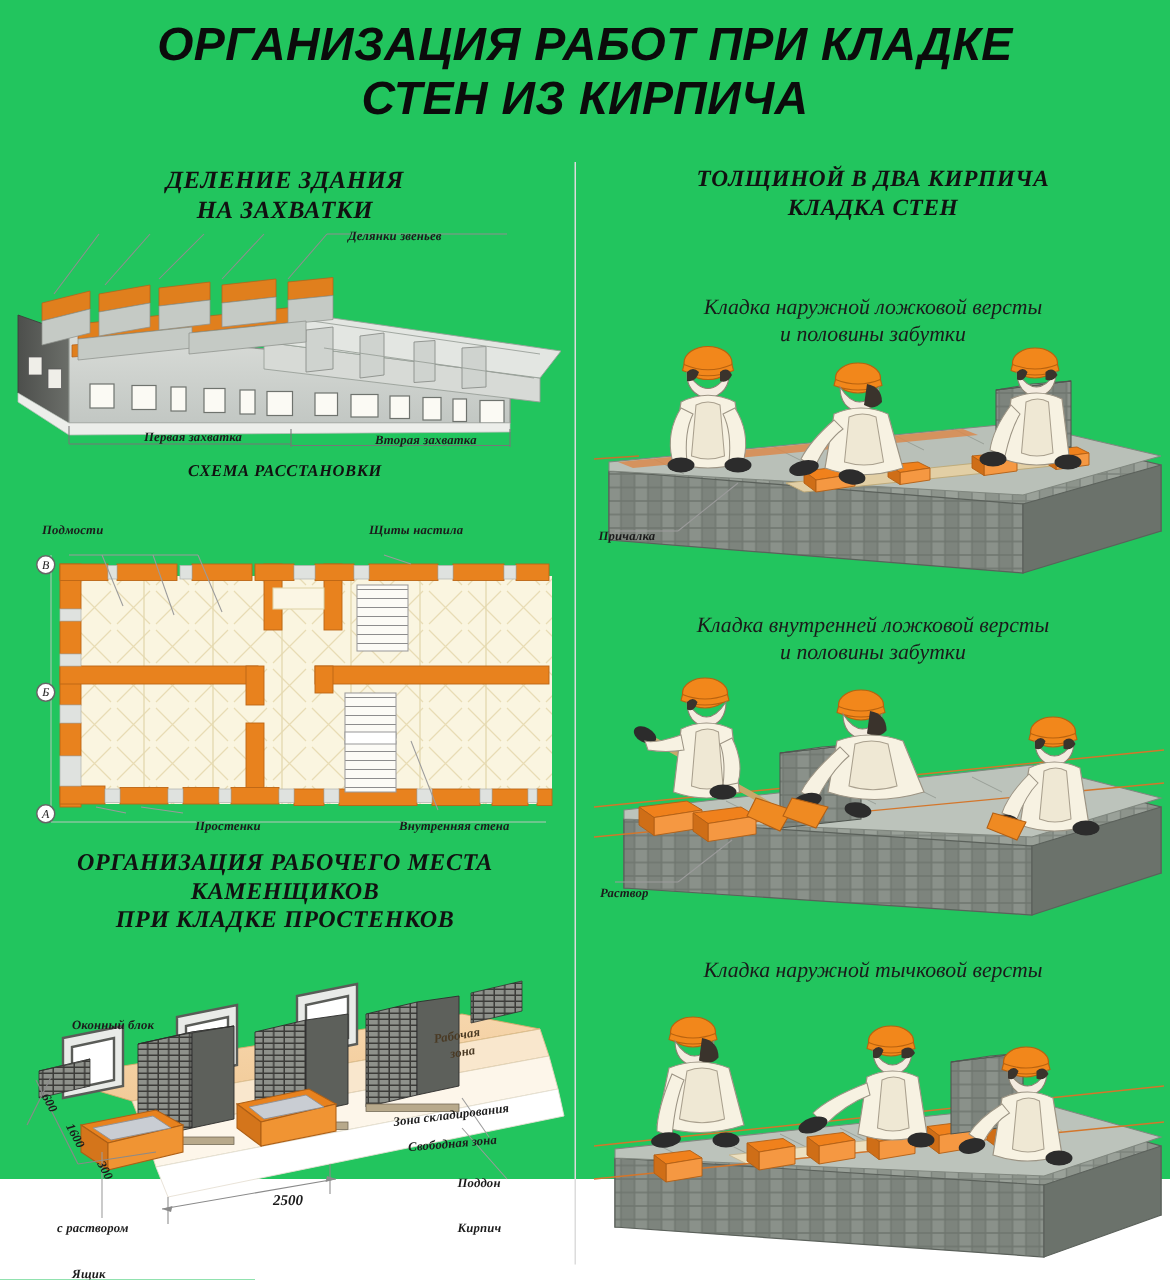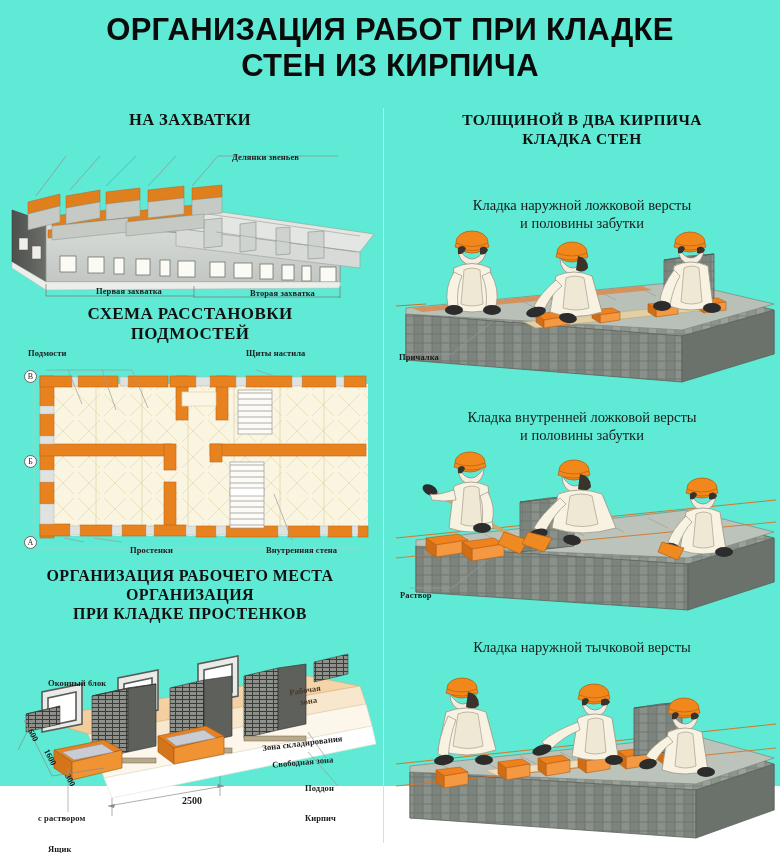--- a/index.html
+++ b/index.html
@@ -4,21 +4,21 @@
 <style>
   * { box-sizing: border-box; }
   html, body { margin:0; padding:0; }
   body {
     width:780px; height:853px;
     background:#ffffff;
     font-family:"Liberation Serif", serif;
     overflow:hidden;
     position:relative;
   }
-  .poster { position:relative; width:780px; height:786px; background:#5eead4; }
+  .poster { position:relative; width:780px; height:786px; background:#22c55e;font-style:italic; }
 
   
   .poster-title {
     position:absolute; top:12px; left:0; width:780px;
     text-align:center;
     font-family:"Liberation Sans", sans-serif;
     font-weight:bold;
     font-size:31px;
     line-height:36px;
     letter-spacing:0.3px;
@@ -33,21 +33,21 @@
   }
 
   
   .sec-title {
     position:absolute; text-align:center;
     font-family:"Liberation Serif", serif;
     font-weight:bold; color:#111;
     letter-spacing:0.4px;
   }
   #t-zahvatki { left:10px; top:110px; width:360px; font-size:16.5px; line-height:20px; }
-  #t-podmosti { left:10px; top:304px; width:360px; font-size:17px; line-height:20px; }
+  #t-podmosti { left:10px; top:304px; width:360px; font-size:11px; line-height:20px; }
   #t-rabmesto { left:6px; top:566px; width:368px; font-size:16px; line-height:19px; }
   #t-kladka   { left:392px; top:110px; width:380px; font-size:15.5px; line-height:19px; }
 
   .sub-title {
     position:absolute; text-align:center; width:380px; left:392px;
     font-family:"Liberation Serif", serif;
     font-size:14.5px; line-height:18px; color:#1a1a1a;
   }
   #s-1 { top:196px; }
   #s-2 { top:408px; }
@@ -89,20 +89,21 @@
 <div class="poster">
 
   <div class="poster-title">
     <div>ОРГАНИЗАЦИЯ РАБОТ ПРИ КЛАДКЕ</div>
     <div>СТЕН ИЗ КИРПИЧА</div>
   </div>
 
   <div class="col-divider"></div>
 
   <div class="sec-title" id="t-zahvatki">
+    <div>ДЕЛЕНИЕ ЗДАНИЯ</div>
     <div>НА ЗАХВАТКИ</div>
   </div>
 
   <div class="fig" style="left:8px; top:150px;">
     <svg width="366" height="148" viewBox="0 0 366 148">
       <defs>
         <linearGradient id="wallGrey" x1="0" y1="0" x2="0" y2="1">
           <stop offset="0%" stop-color="#d9dcd8"></stop>
             <stop offset="100%" stop-color="#c2c7c3"></stop>
         </linearGradient>
@@ -189,21 +190,20 @@
         <line x1="186" y1="147" x2="332" y2="147"></line>
       </g>
     </svg>
   </div>
   <div class="lbl" style="left:232px; top:152px;">Делянки звеньев</div>
   <div class="lbl" style="left:96px; top:286px;">Первая захватка</div>
   <div class="lbl" style="left:250px; top:288px;text-align:center;">Вторая захватка</div>
 
   <div class="sec-title" id="t-podmosti">
     <div>СХЕМА РАССТАНОВКИ</div>
-    <div>ПОДМОСТЕЙ</div>
   </div>
 
   <div class="fig" style="left:24px; top:366px;">
     <svg width="346" height="190" viewBox="0 0 346 190">
       <defs>
         <pattern id="panelPat" width="26" height="26" patternUnits="userSpaceOnUse">
           <rect width="26" height="26" fill="#faf5e0"></rect>
           <path d="M2,2 L24,24 M24,2 L2,24" stroke="#e8dcb4" stroke-width="0.8" fill="none"></path>
         </pattern>
         <pattern id="hatchPat" width="6" height="6" patternUnits="userSpaceOnUse">
@@ -315,21 +315,21 @@
   <div class="axis-mark" style="left:24px; top:455px;">Б</div>
   <div class="axis-mark" style="left:24px; top:536px;">А</div>
 
   <div class="lbl" style="left:28px; top:348px;">Подмости</div>
   <div class="lbl" style="left:246px; top:348px;">Щиты настила</div>
   <div class="lbl" style="left:130px; top:545px;">Простенки</div>
   <div class="lbl" style="left:266px; top:545px;">Внутренняя стена</div>
 
   <div class="sec-title" id="t-rabmesto">
     <div>ОРГАНИЗАЦИЯ РАБОЧЕГО МЕСТА</div>
-    <div>ОРГАНИЗАЦИЯ</div>
+    <div>КАМЕНЩИКОВ</div>
     <div>ПРИ КЛАДКЕ ПРОСТЕНКОВ</div>
   </div>
 
   <div class="fig" style="left:8px; top:640px;">
     <svg width="370" height="200" viewBox="0 0 370 200">
       <defs>
         <pattern id="brickStack" width="7" height="4" patternUnits="userSpaceOnUse">
           <rect width="7" height="4" fill="#3b3b38"></rect>
           <rect x="0" y="0" width="6" height="3" fill="#8e918b"></rect>
         </pattern>

